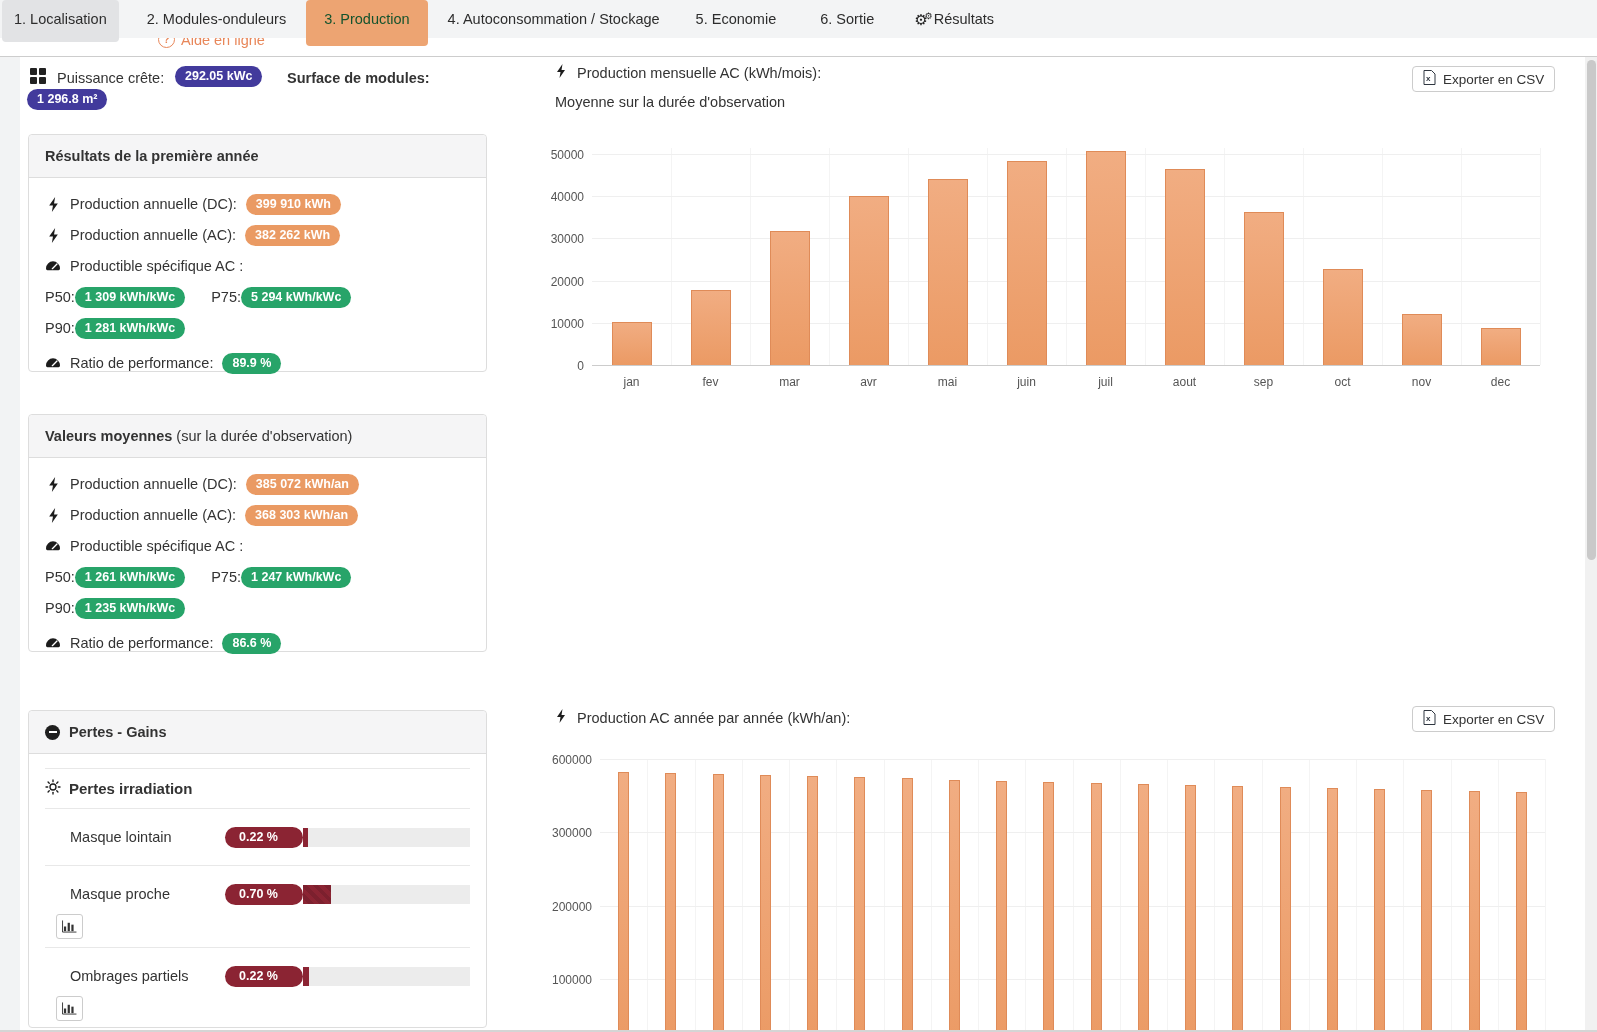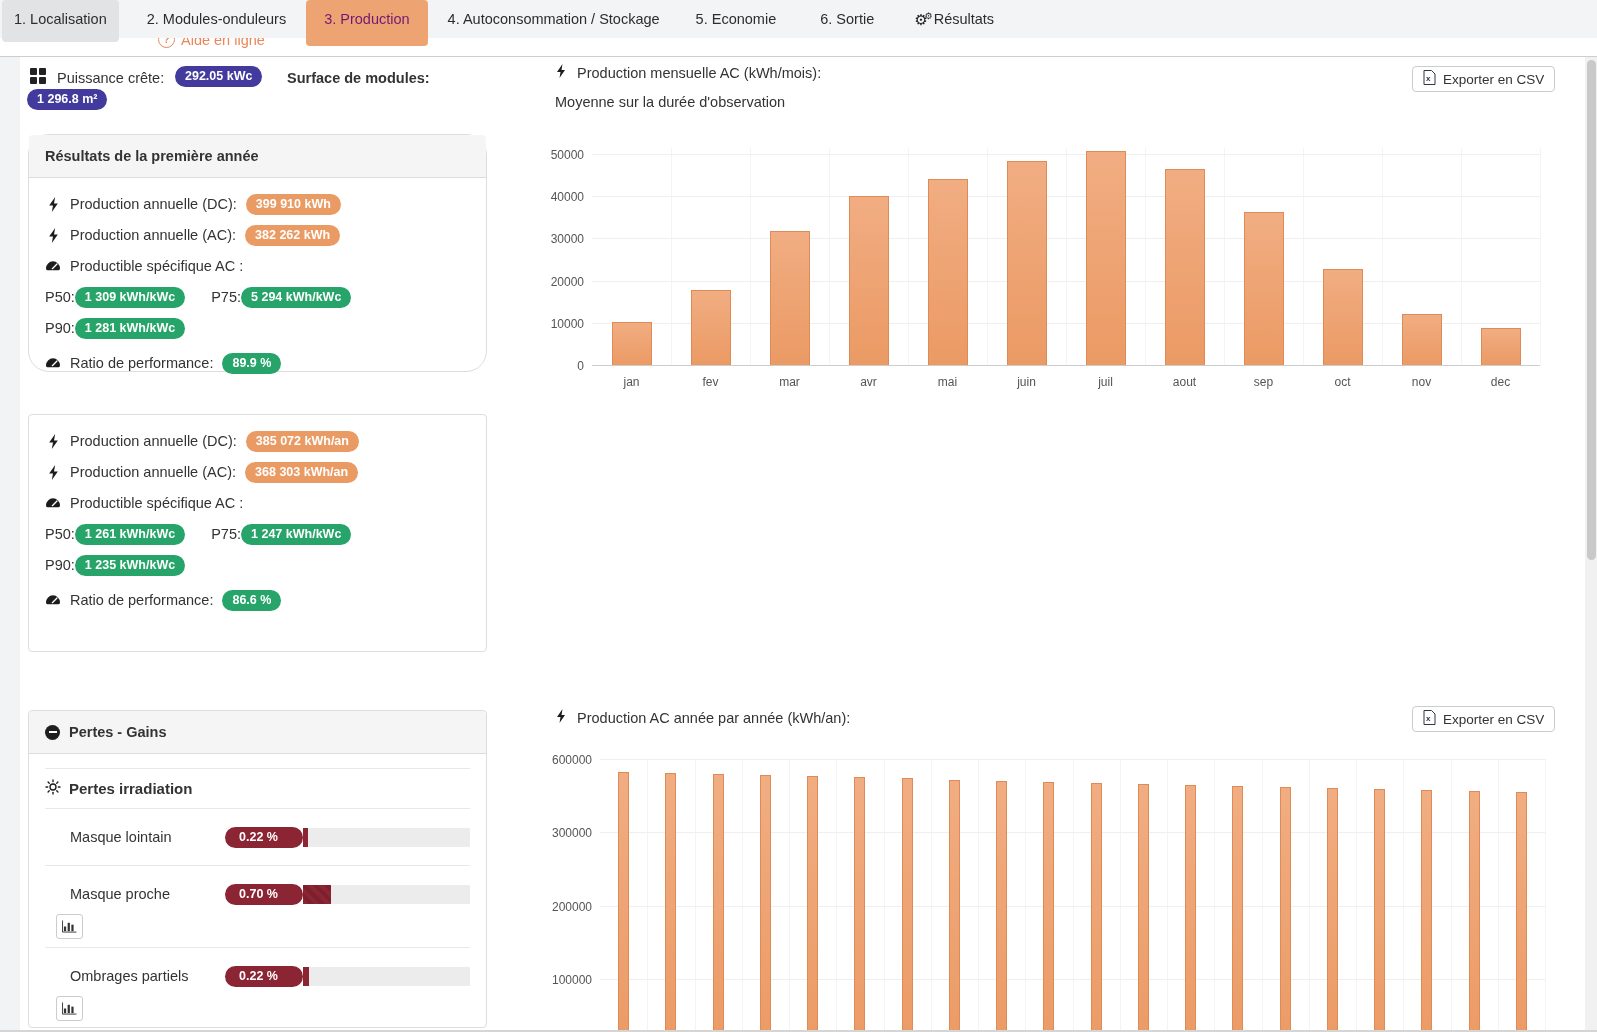--- a/index.html
+++ b/index.html
@@ -5,21 +5,21 @@
   html,body{margin:0;padding:0;}
   body{
     width:1597px;height:1032px;position:relative;overflow:hidden;
     background:#fff;font-family:"Liberation Sans",sans-serif;color:#333;
   }
   
   .nav-bg{position:absolute;top:0;left:0;right:0;height:38px;background:#f3f4f5;z-index:2;}
   .tabs{position:absolute;top:0;left:0;display:flex;align-items:flex-start;z-index:3;}
   .tab{height:38px;line-height:38px;padding:0 12px;font-size:14.5px;color:#2d2d2d;white-space:nowrap;cursor:pointer;}
   .tab-first{background:#e2e3e5;border-radius:4px;height:42px;margin-left:2px;}
-  .tab-active{background:#eda472;color:#701a75;border-radius:4px;height:46px;margin-left:8px;padding:0 18px;}
+  .tab-active{background:#eda472;color:#14532d;border-radius:4px;height:46px;margin-left:8px;padding:0 18px;}
   .tab-m16{margin-left:16px}.tab-m8{margin-left:8px}.tab-m12{margin-left:12px}.tab-m20{margin-left:20px}.tab-m16b{margin-left:16px}
   .gears{display:inline-block;position:relative;margin-right:6px;top:1px;font-size:15px;color:#222;}
   .gears .g2{position:absolute;font-size:9px;right:-5px;top:-4px;}
   .aide-link{position:absolute;left:158px;top:31px;z-index:1;color:#e8875a;font-size:14.5px;display:flex;gap:6px;align-items:center;}
   .aide-q{display:inline-block;width:15px;height:15px;border:1.5px solid #e8875a;border-radius:50%;font-size:10px;line-height:15px;text-align:center;font-weight:bold;}
   .nav-divider{position:absolute;top:56px;left:0;right:0;height:1px;background:#cdcdcd;z-index:4;}
   .left-gutter{position:absolute;top:57px;left:0;width:20px;bottom:0;background:#f2f3f4;z-index:5;}
   .scrollbar{position:absolute;top:57px;right:0;width:12px;bottom:0;background:#f1f1f1;z-index:20;}
   .scroll-thumb{position:absolute;top:3px;left:1.5px;width:9px;height:500px;background:#c9c9c9;border-radius:5px;}
   .win-bottom{position:absolute;bottom:0;left:0;right:0;height:2px;background:#d5d5d5;z-index:21;}
@@ -98,21 +98,21 @@
         <rect x="0" y="9" width="7" height="7" rx="1"></rect>
         <rect x="9" y="9" width="7" height="7" rx="1"></rect>
       </g>
     </svg>
 </span>
 <span class="abs lbl" style="left:57px;top:70px;">Puissance crête:</span>
 <span class="abs badge badge-indigo" style="left:175px;top:66px;">292.05 kWc</span>
 <span class="abs lbl" style="left:287px;top:70px;font-weight:bold;">Surface de modules:</span>
 <span class="abs badge badge-indigo" style="left:27px;top:89px;">1 296.8 m²</span>
 
-<div class="panel" style="top:134px;height:238px;border-radius:21px;">
+<div class="panel" style="top:134px;height:238px;">
   <div class="panel-header">Résultats de la première année</div>
   <div class="panel-body">
     <div class="prow">
       <span class="ic">
           <svg width="13" height="17" viewBox="0 0 24 30">
             <path d="M15 1 L4 17h7l-2 12 11-16h-7z" fill="#1c1c1c"></path>
           </svg>
         </span>
       <span>Production annuelle (DC):</span>
       <span class="badge badge-orange">399 910 kWh</span>
@@ -153,20 +153,21 @@
             <path d="M11 14 L18 7" stroke="#fff" stroke-width="2" stroke-linecap="round"></path>
           </svg>
         </span>
       <span>Ratio de performance:</span>
       <span class="badge badge-green">89.9 %</span>
     </div>
   </div>
 </div>
 
 <div class="panel" style="top:414px;height:238px;">
+  <div class="panel-header"><span>Valeurs moyennes</span><span class="normal"> (sur la durée d'observation)</span></div>
   <div class="panel-body">
     <div class="prow">
       <span class="ic">
           <svg width="13" height="17" viewBox="0 0 24 30">
             <path d="M15 1 L4 17h7l-2 12 11-16h-7z" fill="#1c1c1c"></path>
           </svg>
         </span>
       <span>Production annuelle (DC):</span>
       <span class="badge badge-orange">385 072 kWh/an</span>
     </div>

